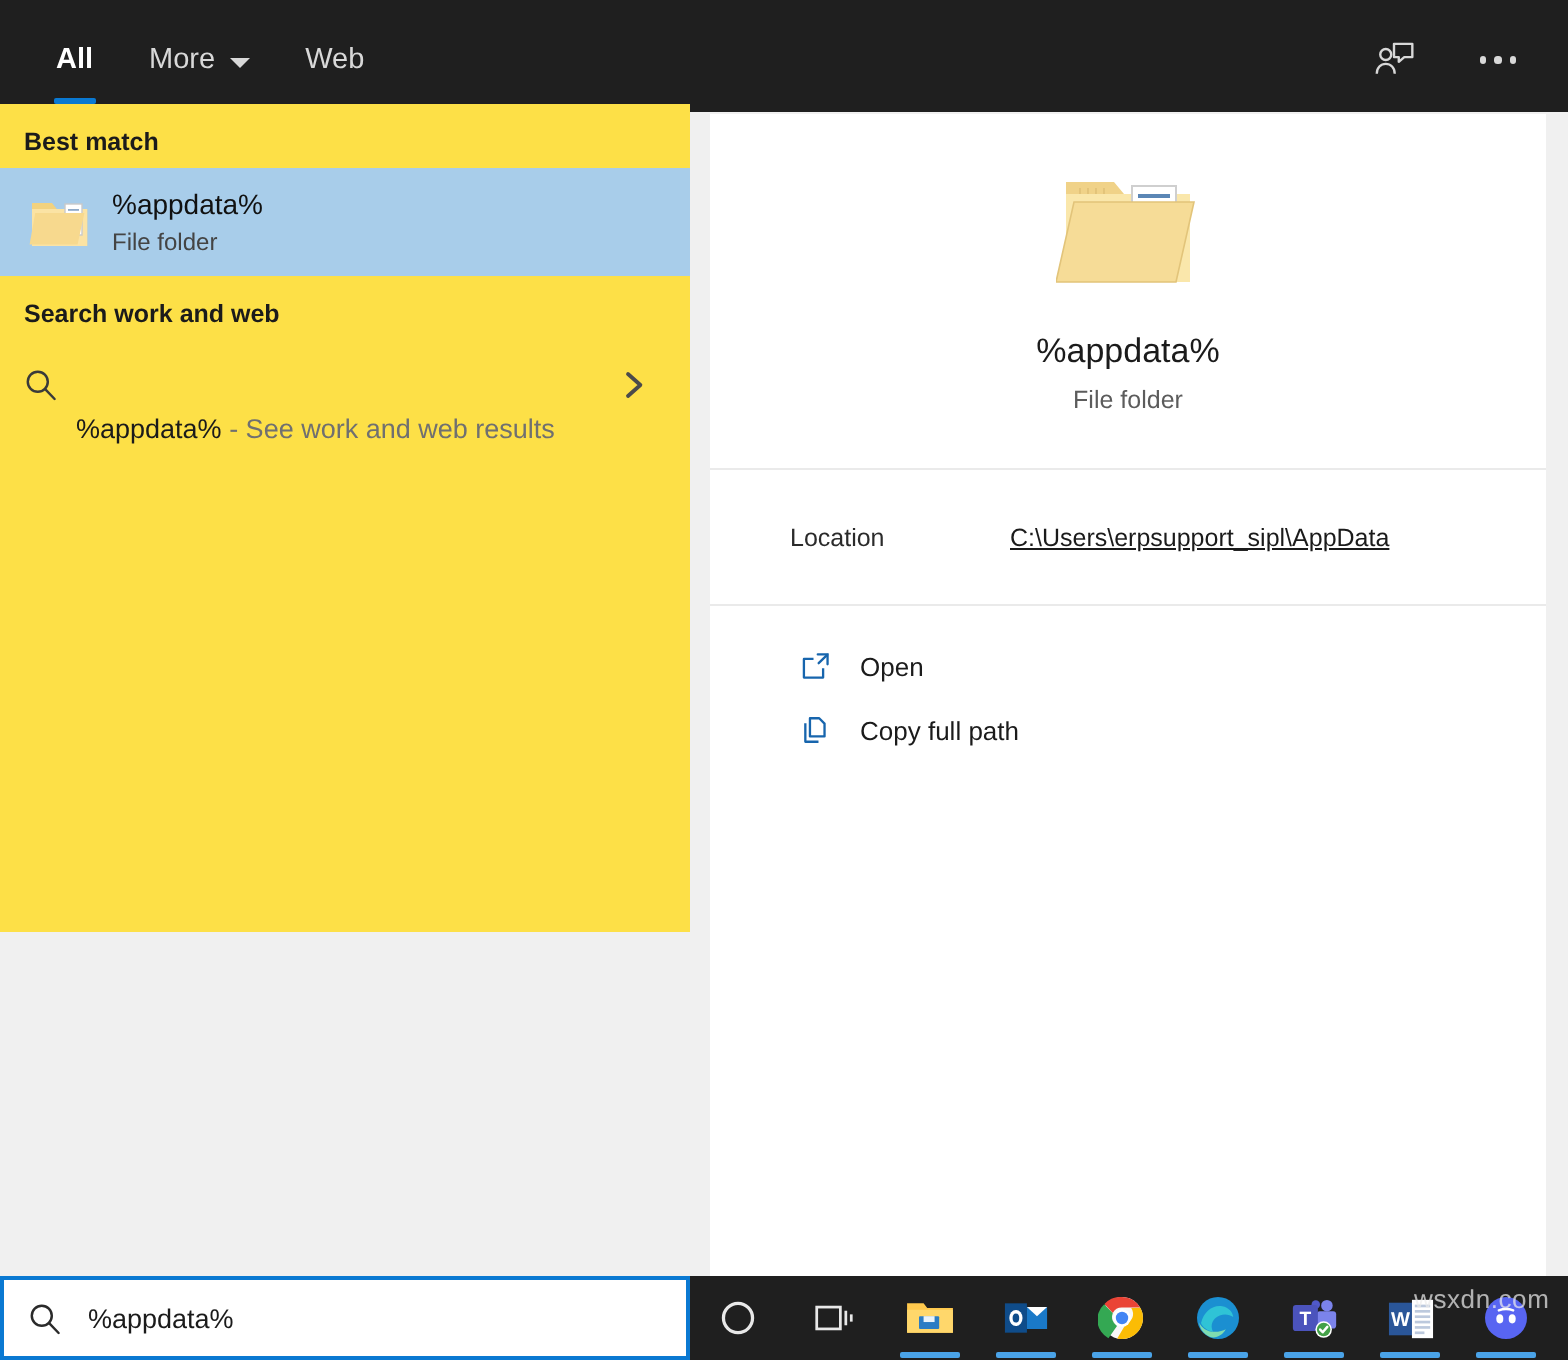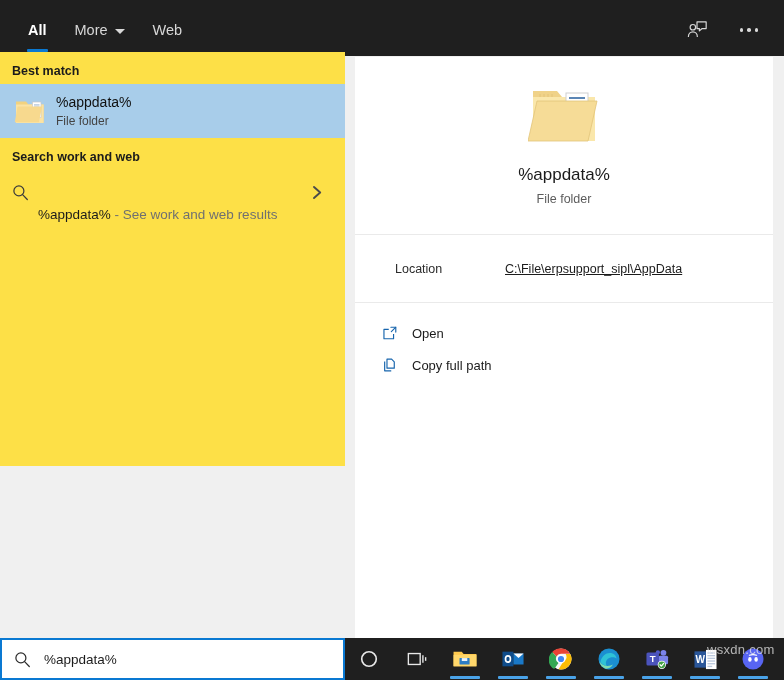--- a/index.html
+++ b/index.html
@@ -125,21 +125,21 @@
   .info-val {
     font-size: 12.5px; color: #1b1b1b;
     text-decoration: underline;
     cursor: default;
   }
 
   .actions { padding-top: 14px; }
   .action-row {
     display: flex; align-items: center;
     height: 32px;
-    padding-left: 27px;
+    padding-left: 45px;
     cursor: default;
     text-align: center;
   }
   .action-icon { width: 30px; flex: 0 0 30px; display: flex; align-items: center; }
   .action-label { font-size: 13px; color: #1b1b1b; }
 
   
   .searchbar {
     position: absolute;
     left: 0; top: 638px;
@@ -300,21 +300,21 @@
             <line x1="24" y1="9" x2="24" y2="12"></line>
           </g>
         </svg>
       </div>
       <div class="preview-title">%appdata%</div>
       <div class="preview-sub">File folder</div>
     </div>
 
     <div class="info-block">
       <div class="info-key">Location</div>
-      <div class="info-val">C:\File\erpsupport_sipl\AppData</div>
+      <div class="info-val">C:\Users\erpsupport_sipl\AppData</div>
     </div>
 
     <div class="actions">
 
       <div class="action-row">
         <div class="action-icon">
           <svg width="16" height="16" viewBox="0 0 18 18">
             <path d="M10 2.5h5.5V8" fill="none" stroke="#1765ad" stroke-width="1.3" stroke-linecap="round"></path>
             <line x1="10.5" y1="7.4" x2="15.3" y2="2.7" stroke="#1765ad" stroke-width="1.3" stroke-linecap="round"></line>
             <path d="M13 10.2v5.3H2.2V5h5.4" fill="none" stroke="#1765ad" stroke-width="1.3" stroke-linejoin="round"></path>

